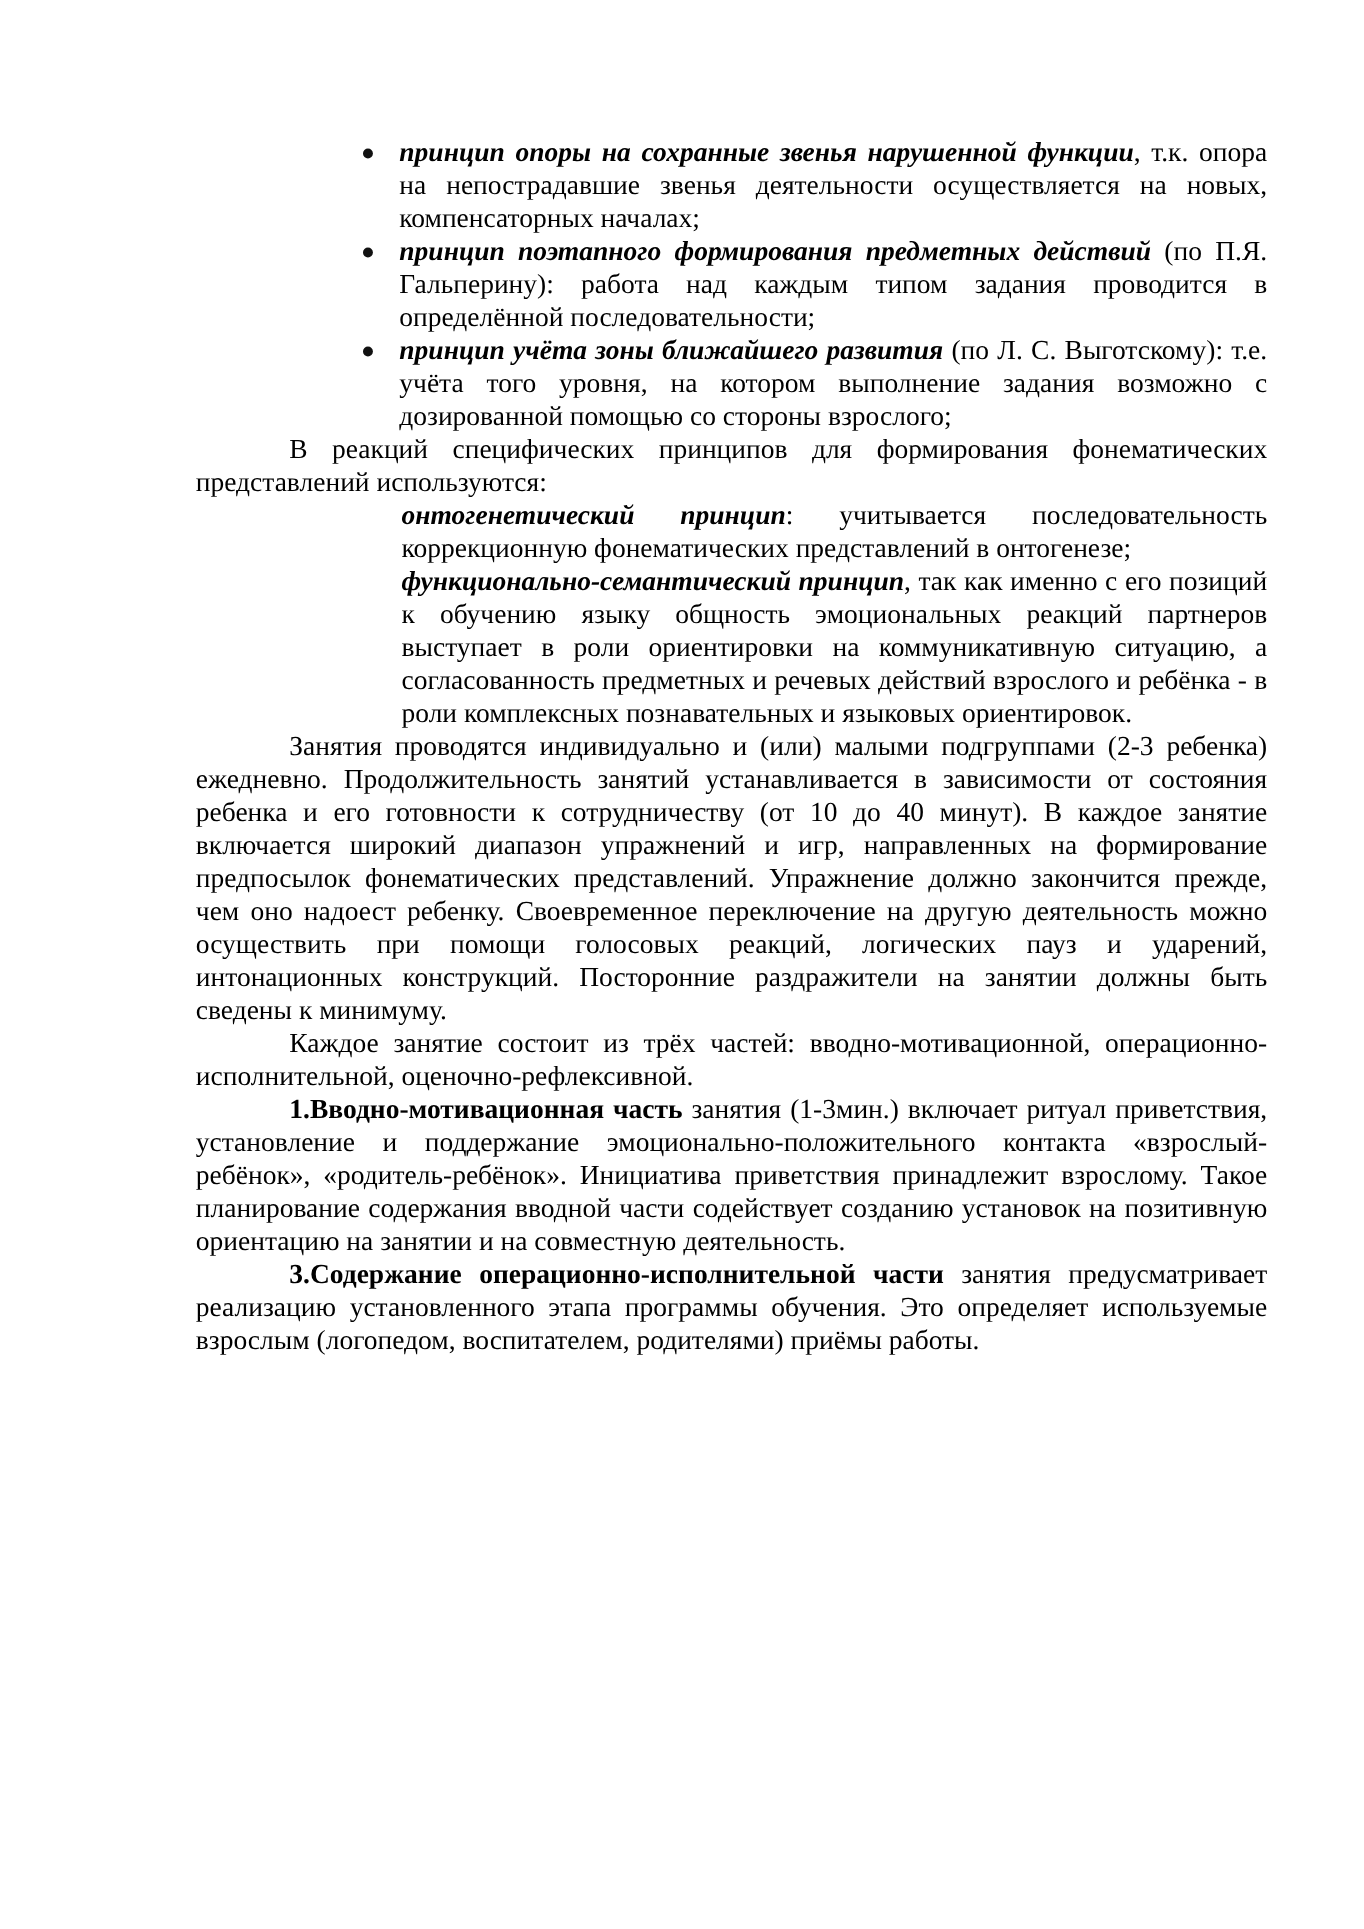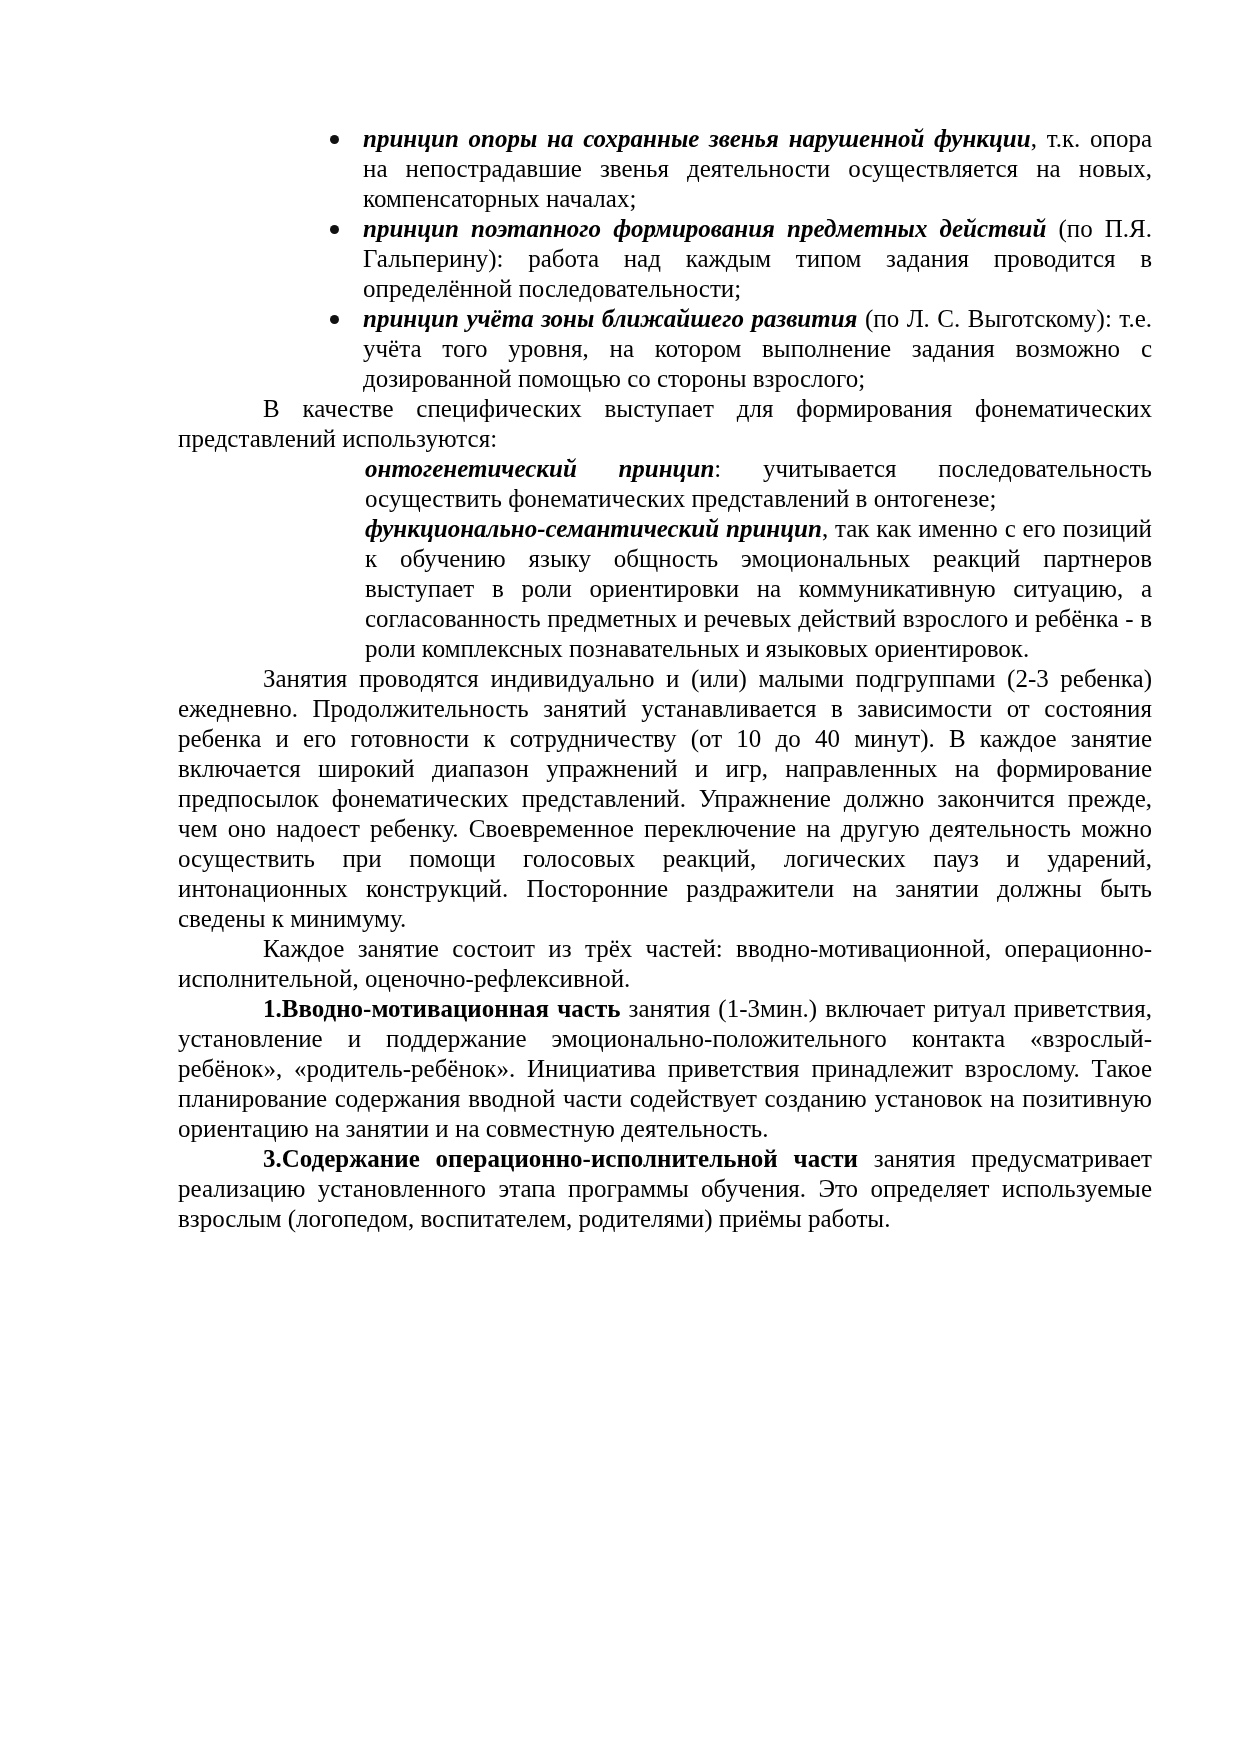--- a/index.html
+++ b/index.html
@@ -27,24 +27,24 @@
 <body>
 
 <div class="page">
 
   <ul class="bullets">
     <li><span class="bullet"></span><span class="bi">принцип опоры на сохранные звенья нарушенной функции</span><span>, т.к. опора на непострадавшие звенья деятельности осуществляется на новых, компенсаторных началах;</span></li>
     <li><span class="bullet"></span><span class="bi">принцип поэтапного формирования предметных действий</span><span> (по П.Я. Гальперину): работа над каждым типом задания проводится в определённой последовательности;</span></li>
     <li><span class="bullet"></span><span class="bi">принцип учёта зоны ближайшего развития</span><span> (по Л. С. Выготскому): т.е. учёта того уровня, на котором выполнение задания возможно с дозированной помощью со стороны взрослого;</span></li>
   </ul>
 
-  <p class="indent">В качестве специфических выступает для формирования фонематических представлений используются:</p>
+  <p class="indent">В реакций специфических принципов для формирования фонематических представлений используются:</p>
 
   <div class="sublist">
-    <p><span class="bi">онтогенетический принцип</span><span>: учитывается последовательность осуществить фонематических представлений в онтогенезе;</span></p>
+    <p><span class="bi">онтогенетический принцип</span><span>: учитывается последовательность коррекционную фонематических представлений в онтогенезе;</span></p>
     <p><span class="bi">функционально-семантический принцип</span><span>, так как именно с его позиций к обучению языку общность эмоциональных реакций партнеров выступает в роли ориентировки на коммуникативную ситуацию, а согласованность предметных и речевых действий взрослого и ребёнка - в роли комплексных познавательных и языковых ориентировок.</span></p>
   </div>
 
   <p class="indent">Занятия проводятся индивидуально и (или) малыми подгруппами (2-3 ребенка) ежедневно. Продолжительность занятий устанавливается в зависимости от состояния ребенка и его готовности к сотрудничеству (от 10 до 40 минут). В каждое занятие включается широкий диапазон упражнений и игр, направленных на формирование предпосылок фонематических представлений. Упражнение должно закончится прежде, чем оно надоест ребенку. Своевременное переключение на другую деятельность можно осуществить при помощи голосовых реакций, логических пауз и ударений, интонационных конструкций. Посторонние раздражители на занятии должны быть сведены к минимуму.</p>
 
   <p class="indent">Каждое занятие состоит из трёх частей: вводно-мотивационной, операционно-исполнительной, оценочно-рефлексивной.</p>
 
   <p class="indent"><span class="b">1.Вводно-мотивационная часть</span><span> занятия (1-3мин.) включает ритуал приветствия, установление и поддержание эмоционально-положительного контакта «взрослый-ребёнок», «родитель-ребёнок». Инициатива приветствия принадлежит взрослому. Такое планирование содержания вводной части содействует созданию установок на позитивную ориентацию на занятии и на совместную деятельность.</span></p>
 
   <p class="indent"><span class="b">3.Содержание операционно-исполнительной части</span><span> занятия предусматривает реализацию установленного этапа программы обучения. Это определяет  используемые взрослым (логопедом, воспитателем, родителями)  приёмы работы.</span></p>

